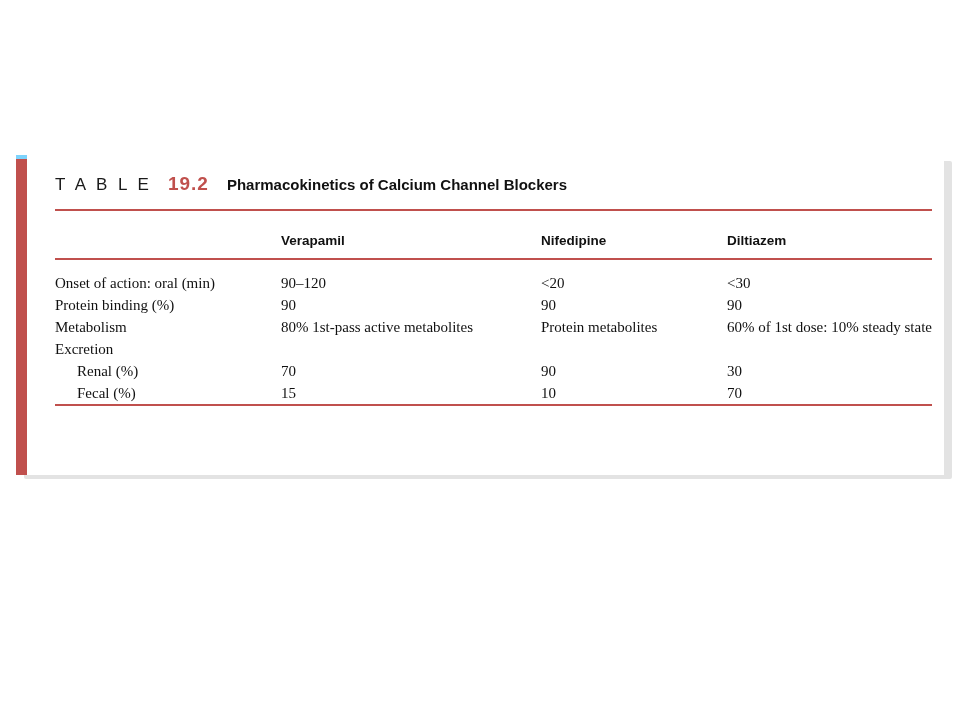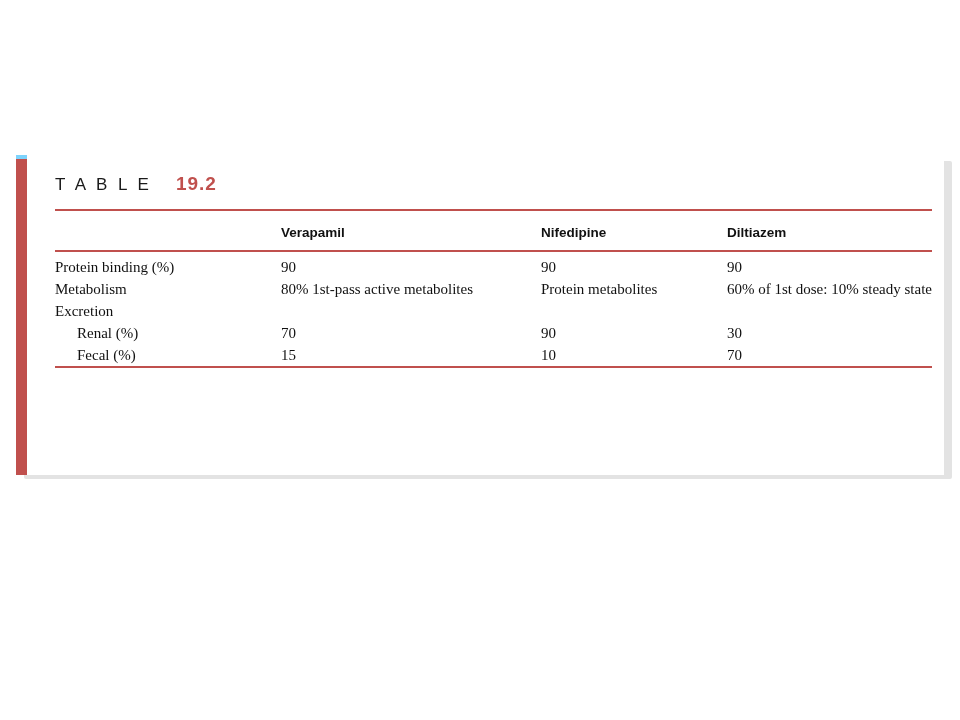--- a/index.html
+++ b/index.html
@@ -69,21 +69,21 @@
     letter-spacing: 3px;
     color: #1a1a1a;
     font-weight: normal;
   }
   .title-number {
     font-family: "Liberation Sans", sans-serif;
     font-size: 19px;
     font-weight: bold;
     color: #c0504d;
     letter-spacing: 1px;
-    margin-left: 24px;
+    margin-left: 16px;
   }
   .title-text {
     font-family: "Liberation Sans", sans-serif;
     font-size: 15px;
     font-weight: bold;
     color: #111111;
     margin-left: 18px;
   }
 
   .rule-top {
@@ -97,21 +97,21 @@
     margin: 0 12px 0 28px;
   }
   .rule-bottom {
     height: 2px;
     background: #c0504d;
     margin: 0 12px 0 28px;
   }
 
   table.pk {
     border-collapse: collapse;
-    margin: 4px 12px 0 28px;
+    margin: 12px 12px 0 28px;
     width: 888px;
     table-layout: fixed;
   }
   table.pk th, table.pk td {
     text-align: left;
     vertical-align: top;
     padding: 0;
   }
   table.pk thead th {
     font-family: "Liberation Sans", sans-serif;
@@ -149,20 +149,21 @@
 
 <div id="table-figure">
   <div class="card-shadow"></div>
   <div class="card">
     <div class="accent-bar"></div>
     <div class="card-inner">
 
       <div class="title-row">
         <span class="title-word">T A B L E</span>
         <span class="title-number">19.2</span>
+        <span class="title-text">Pharmacokinetics of Calcium Channel Blockers</span>
       </div>
 
       <div class="rule-top"></div>
 
       <table class="pk">
         <colgroup>
           <col class="c0">
             <col class="c1">
             <col class="c2">
             <col class="c3">
@@ -181,20 +182,26 @@
 
       <table class="pk">
         <colgroup>
           <col class="c0">
             <col class="c1">
             <col class="c2">
             <col class="c3">
         </colgroup>
         <tbody>
           <tr>
+            <td>Onset of action: oral (min)</td>
+            <td>90–120</td>
+            <td>&lt;20</td>
+            <td>&lt;30</td>
+          </tr>
+          <tr>
             <td>Protein binding (%)</td>
             <td>90</td>
             <td>90</td>
             <td>90</td>
           </tr>
           <tr>
             <td>Metabolism</td>
             <td>80% 1st-pass active metabolites</td>
             <td>Protein metabolites</td>
             <td>60% of 1st dose: 10% steady state</td>

